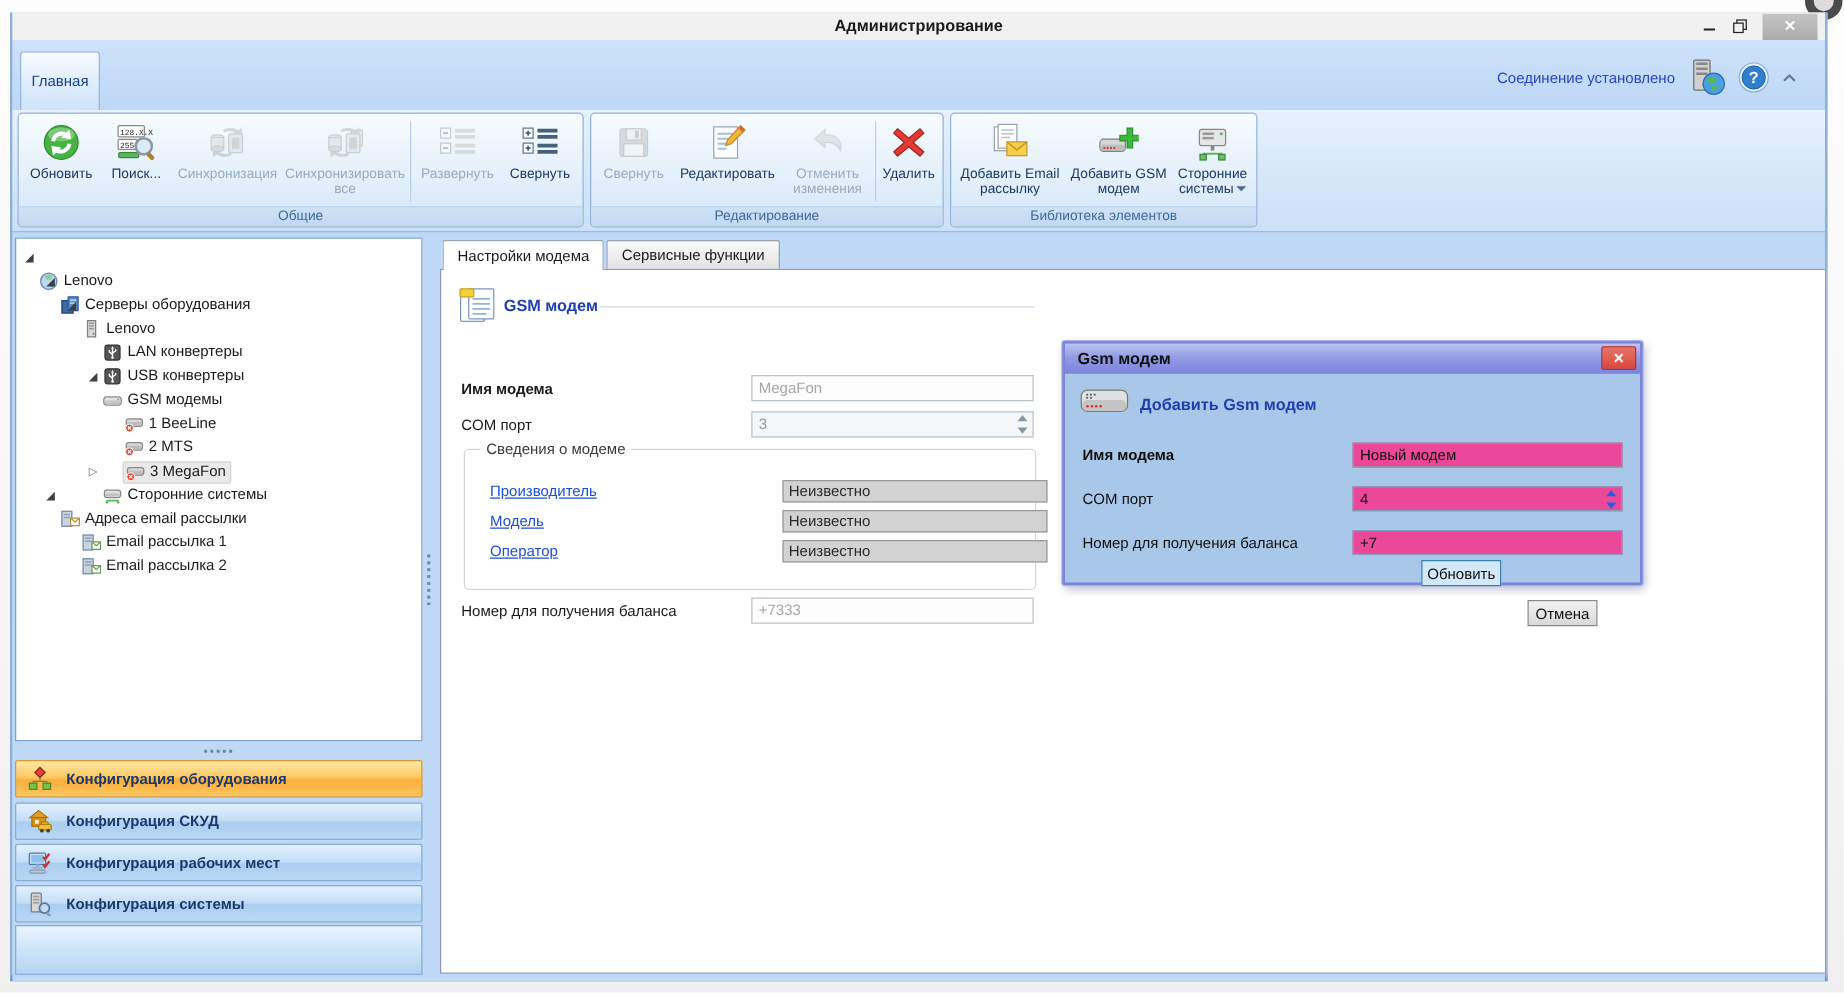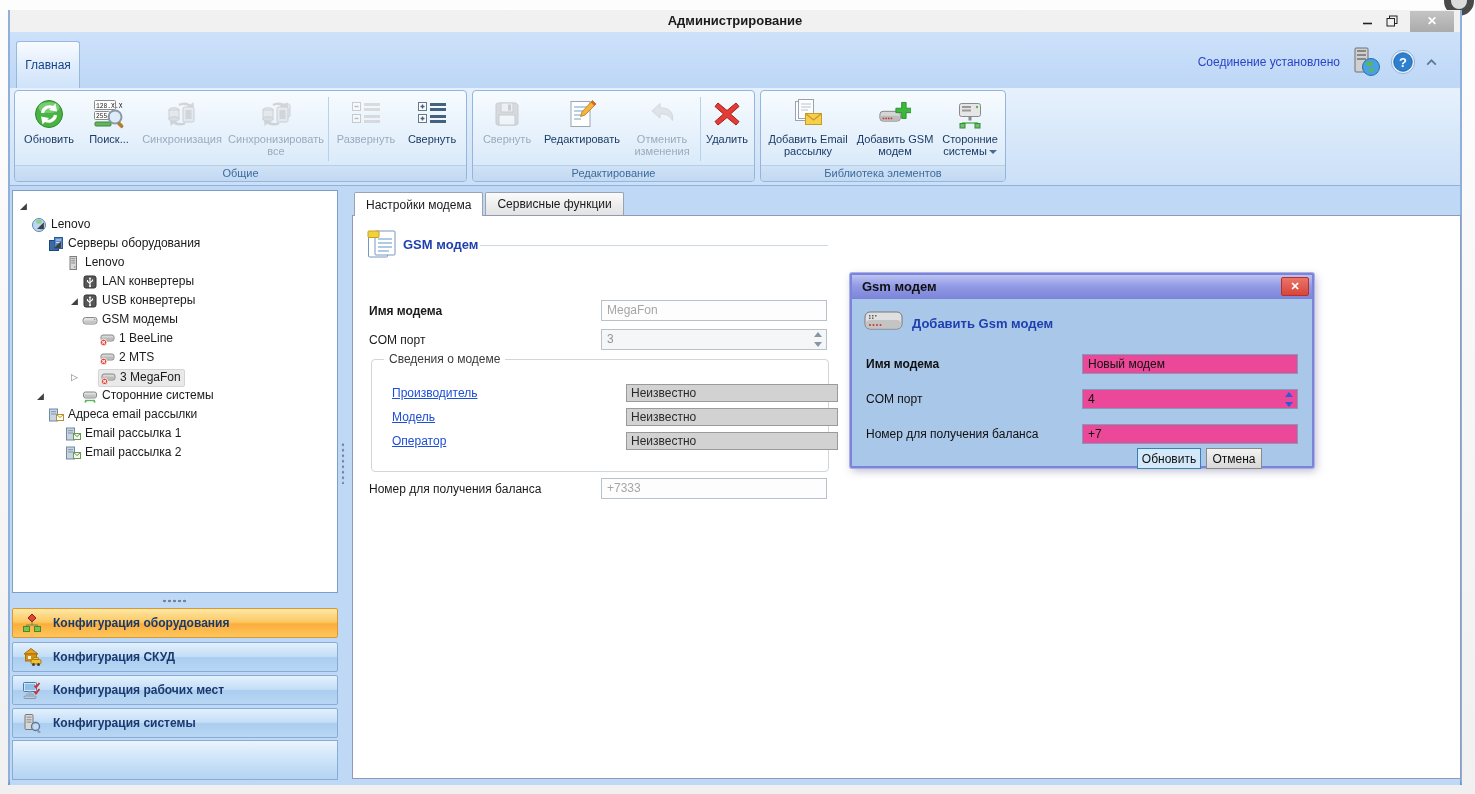--- a/index.html
+++ b/index.html
@@ -121,21 +121,21 @@
   .dlg-hicon { position:absolute; left:12px; top:10px; width:40px; height:26px; }
   .dlg-hicon svg { width:40px; height:26px; display:block; }
   .dlg-header { position:absolute; left:60px; top:17px; font-size:13px; font-weight:bold; color:#1e3fae; }
   .dlg-label { position:absolute; left:14px; font-size:12px; color:#101010; }
   .dlg-tbox { position:absolute; left:230px; width:216px; height:20px; background:#ec4899; border:1px solid #7f9db9;
               font-size:12px; color:#101010; line-height:18px; padding-left:5px; }
   .dlg-sup { border-bottom-color:#2b5cd9; }
   .dlg-sdn { border-top-color:#2b5cd9; }
   .dlg-btn { position:absolute; height:21px; font-size:12px; color:#101010; display:flex; align-items:center; justify-content:center; }
   .dlg-btn.primary { left:285px; width:64px; background:#d3e9fa; border:1px solid #3c7fb1; }
-  .dlg-btn.normal { left:354px; width:56px; background:linear-gradient(#f2f2f2,#d8d8d8); border:1px solid #8a8a8a; }
+  .dlg-btn.normal { left:370px; width:56px; background:linear-gradient(#f2f2f2,#d8d8d8); border:1px solid #8a8a8a;margin-top:32px; }
 
   .bold { font-weight:bold; }
 </style>
 </head>
 <body>
 
 <div class="page">
   <div class="corner-dot"></div>
 
   <div class="win">

